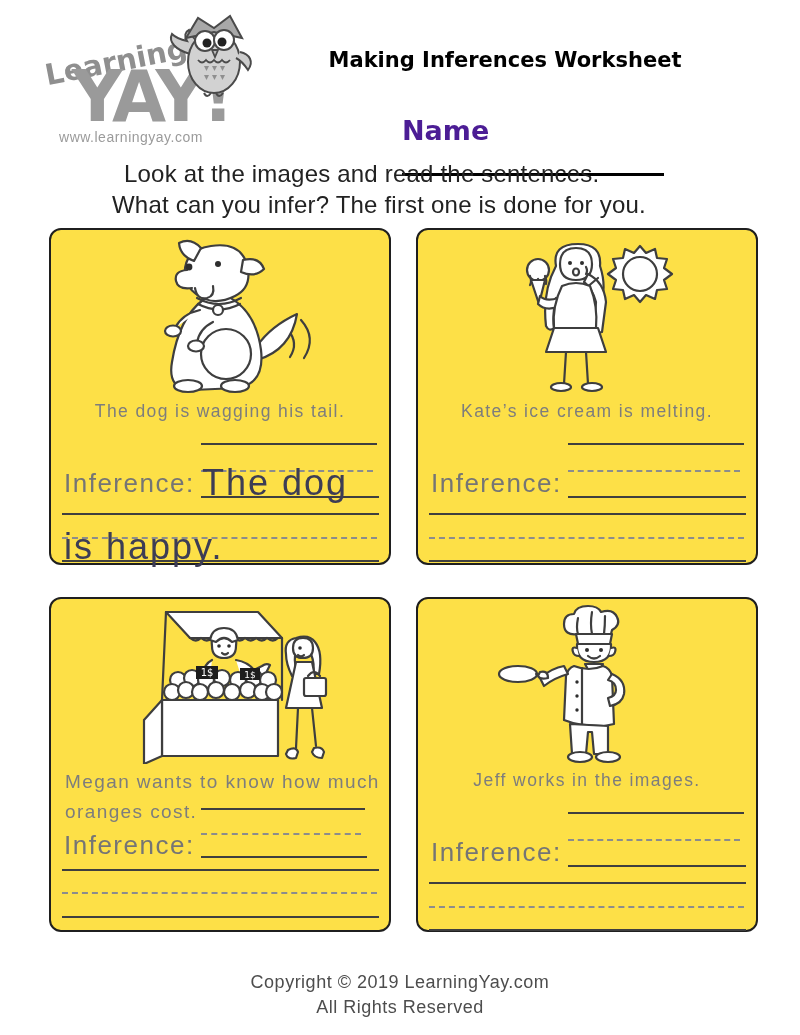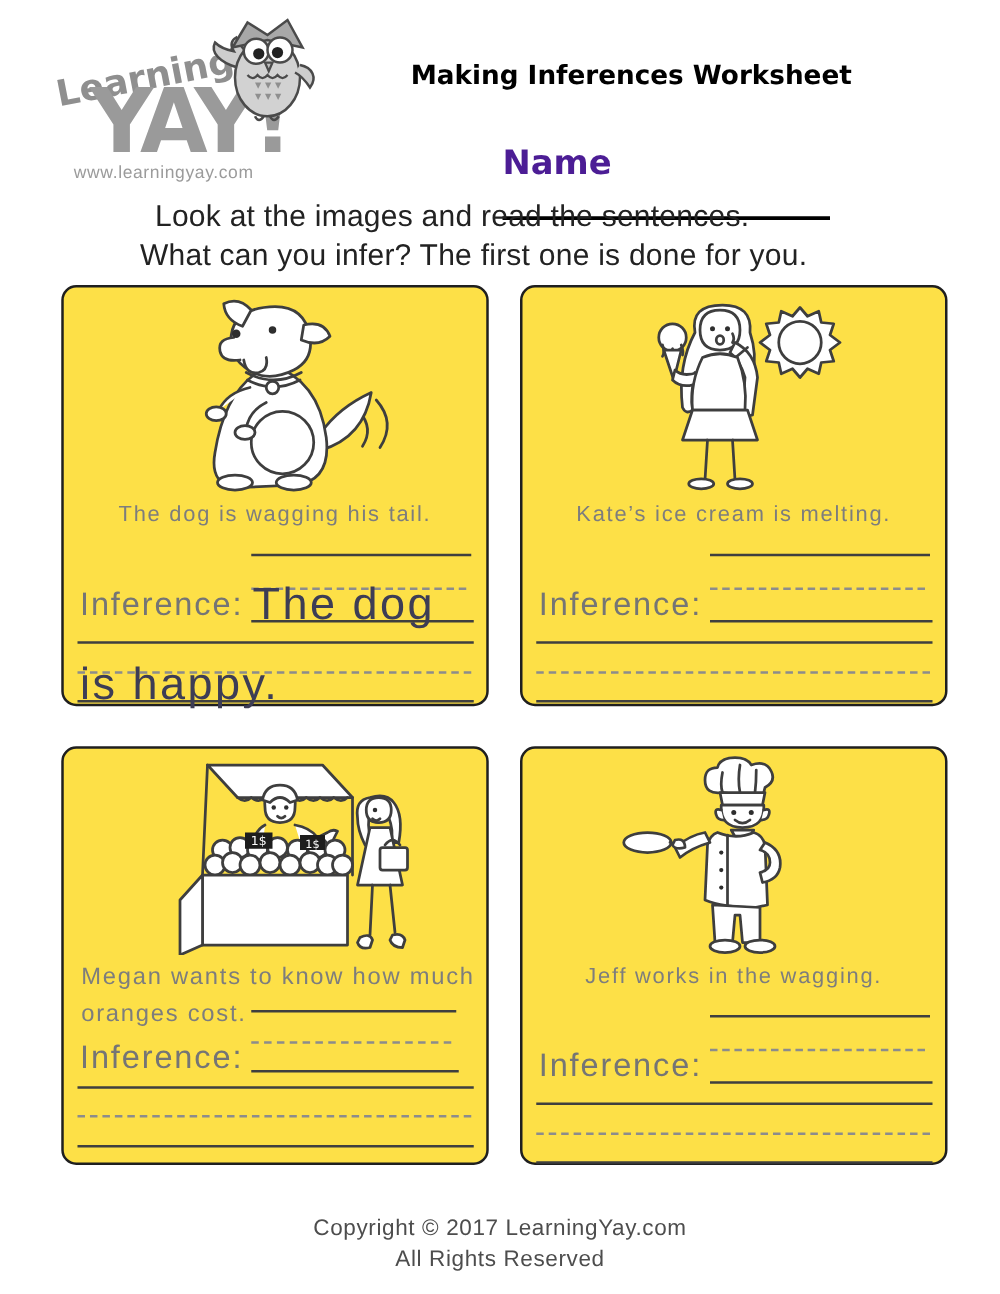--- a/index.html
+++ b/index.html
@@ -355,28 +355,28 @@
       <path class="ill-fill" d="M58 68 q8 -2 8 6 q-8 2 -10 -2 Z"></path>
 
       <path class="ill-fill" d="M130 70 q14 6 12 20 q-2 10 -14 12 l-2 -8 q8 -2 8 -8 q0 -8 -8 -10 Z"></path>
 
       <path class="ill-fill" d="M88 120 l2 30 14 0 2 -22 4 0 2 22 14 0 0 -28 Z"></path>
 
       <ellipse class="ill-fill" cx="98" cy="153" rx="12" ry="5"></ellipse>
       <ellipse class="ill-fill" cx="126" cy="153" rx="12" ry="5"></ellipse>
     </svg>
   </div>
-  <div class="sentence">Jeff works in the wagging.</div>
+  <div class="sentence">Jeff works in the images.</div>
 
   <div class="wline wsolid r1a"></div>
   <div class="wline wdashed r1b"></div>
   <div class="wline wsolid r1c"></div>
   <div class="inf-label">Inference:</div>
   <div class="wline wsolid r2a"></div>
   <div class="wline wdashed r2b"></div>
   <div class="wline wsolid r2c"></div>
   <div style="position:absolute;left:150px;top:213px;right:12px;height:55px;"></div>
 </div>
 
 <div class="footer">
-  <div>Copyright © 2017 LearningYay.com</div>
+  <div>Copyright © 2019 LearningYay.com</div>
   <div>All Rights Reserved</div>
 </div>
 
 </body></html>

